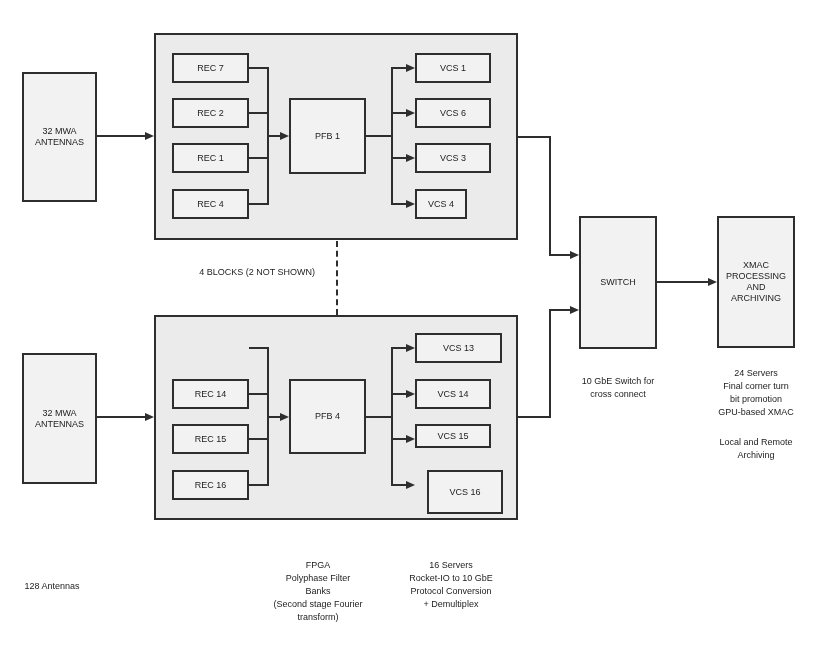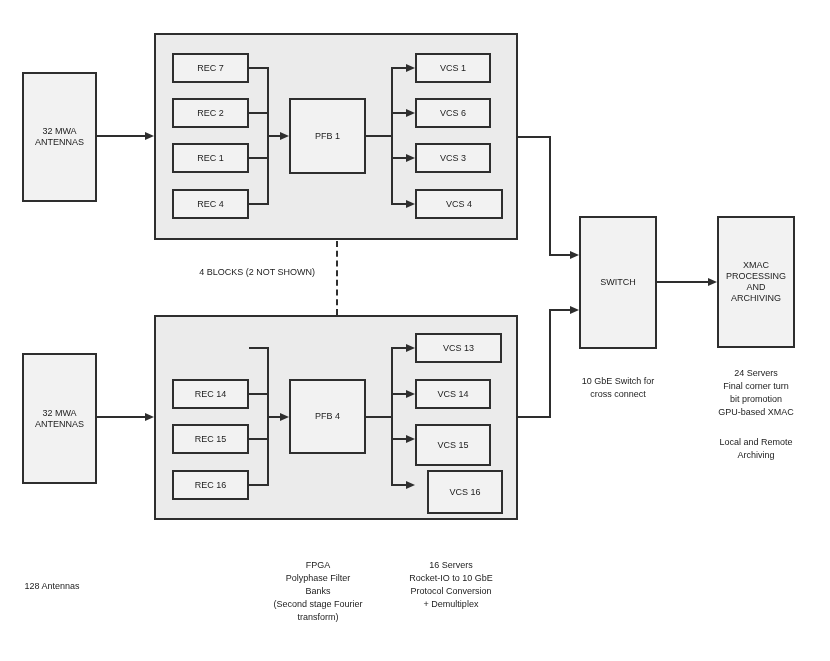--- a/index.html
+++ b/index.html
@@ -60,31 +60,31 @@
   <div class="box" style="left:172px;top:53px;width:77px;height:30px">REC 7</div>
   <div class="box" style="left:172px;top:98px;width:77px;height:30px">REC 2</div>
   <div class="box" style="left:172px;top:143px;width:77px;height:30px">REC 1</div>
   <div class="box" style="left:172px;top:189px;width:77px;height:30px">REC 4</div>
 
   <div class="box" style="left:289px;top:98px;width:77px;height:76px">PFB 1</div>
 
   <div class="box" style="left:415px;top:53px;width:76px;height:30px">VCS 1</div>
   <div class="box" style="left:415px;top:98px;width:76px;height:30px">VCS 6</div>
   <div class="box" style="left:415px;top:143px;width:76px;height:30px">VCS 3</div>
-  <div class="box" style="left:415px;top:189px;width:88px;height:30px">VCS 4</div>
+  <div class="box" style="left:415px;top:189px;width:52px;height:30px">VCS 4</div>
 
   <div class="box" style="left:172px;top:379px;width:77px;height:30px">REC 14</div>
   <div class="box" style="left:172px;top:424px;width:77px;height:30px">REC 15</div>
   <div class="box" style="left:172px;top:470px;width:77px;height:30px">REC 16</div>
 
   <div class="box" style="left:289px;top:379px;width:77px;height:75px">PFB 4</div>
 
   <div class="box" style="left:415px;top:333px;width:87px;height:30px">VCS 13</div>
   <div class="box" style="left:415px;top:379px;width:76px;height:30px">VCS 14</div>
-  <div class="box" style="left:415px;top:424px;width:76px;height:42px">VCS 15</div>
+  <div class="box" style="left:415px;top:424px;width:76px;height:24px">VCS 15</div>
   <div class="box" style="left:427px;top:470px;width:76px;height:44px">VCS 16</div>
 
   <div class="box" style="left:717px;top:216px;width:78px;height:132px">XMAC
 PROCESSING
 AND
 ARCHIVING</div>
   <div class="box" style="left:579px;top:216px;width:78px;height:133px">SWITCH</div>
 
   <div class="hline" style="left:97px;top:135px;width:49px"></div>
   <div class="arr" style="left:145px;top:132px"></div>

